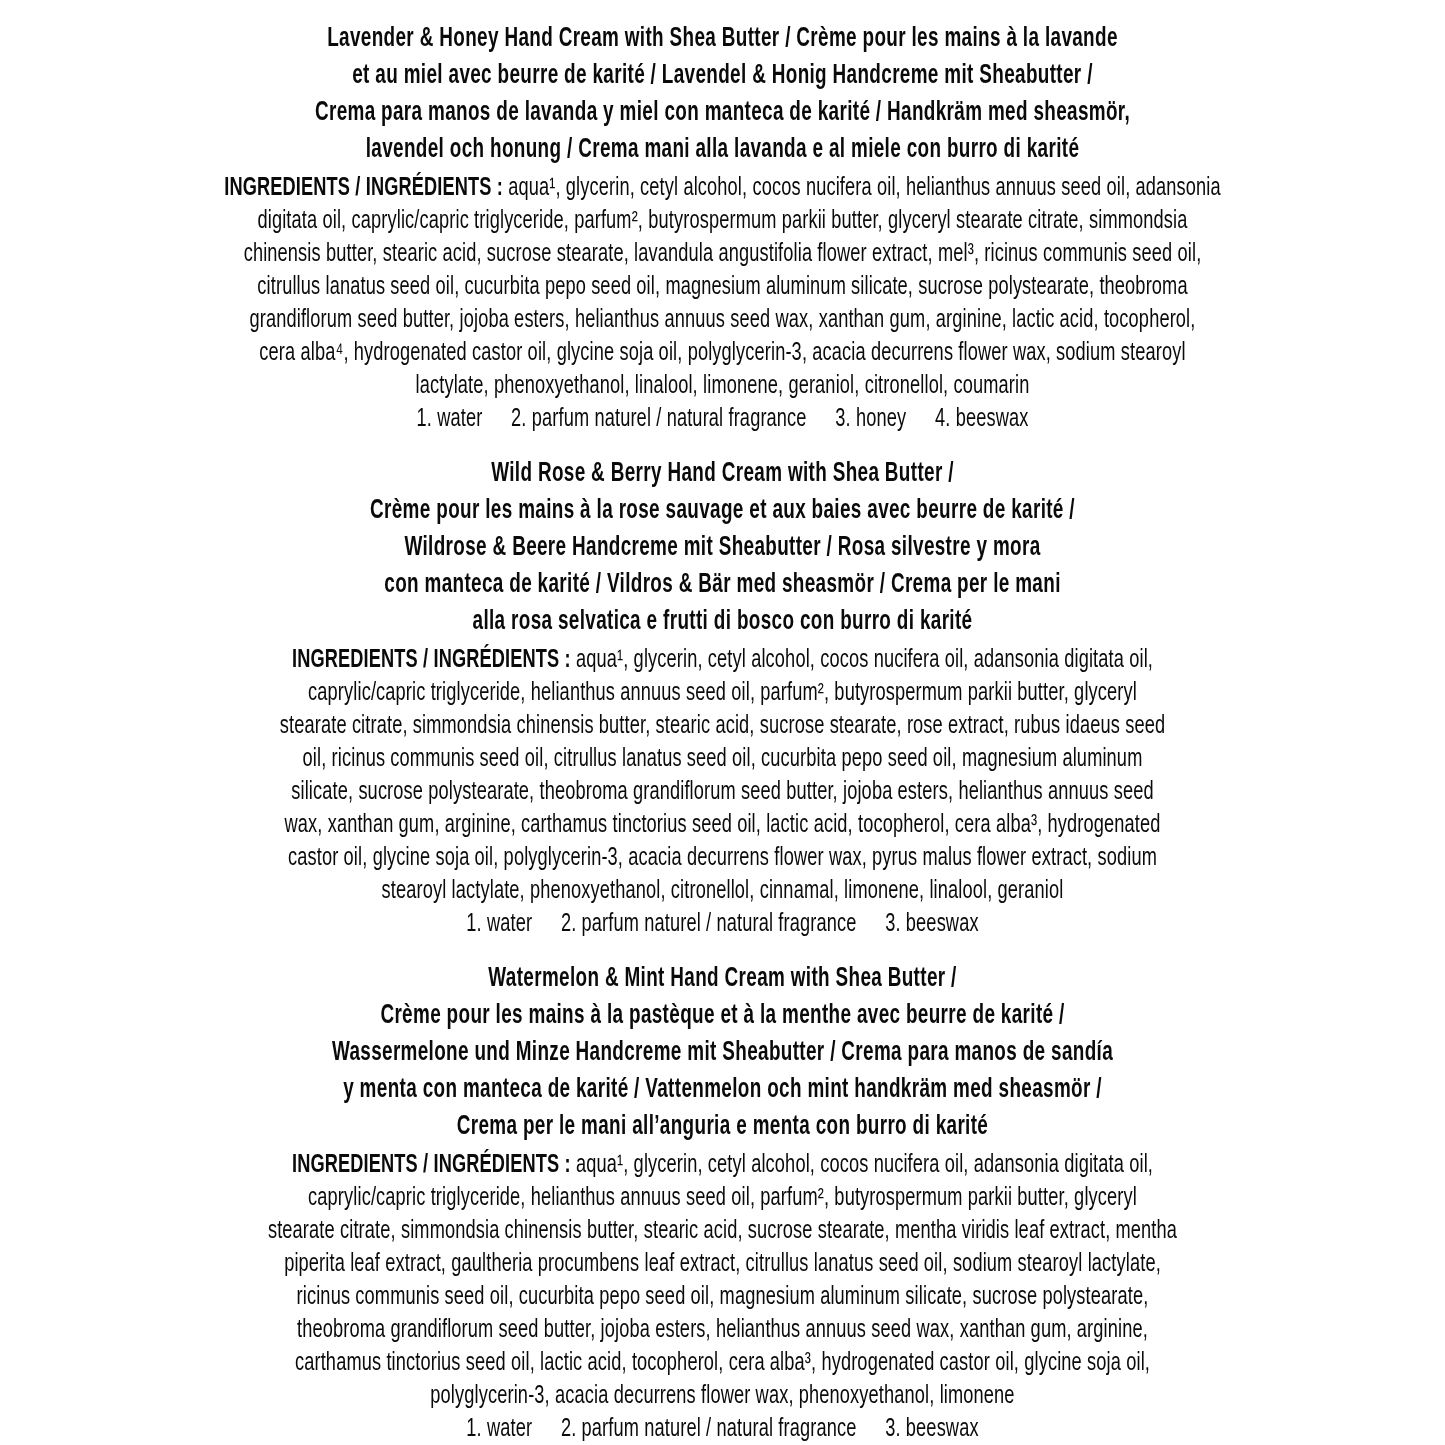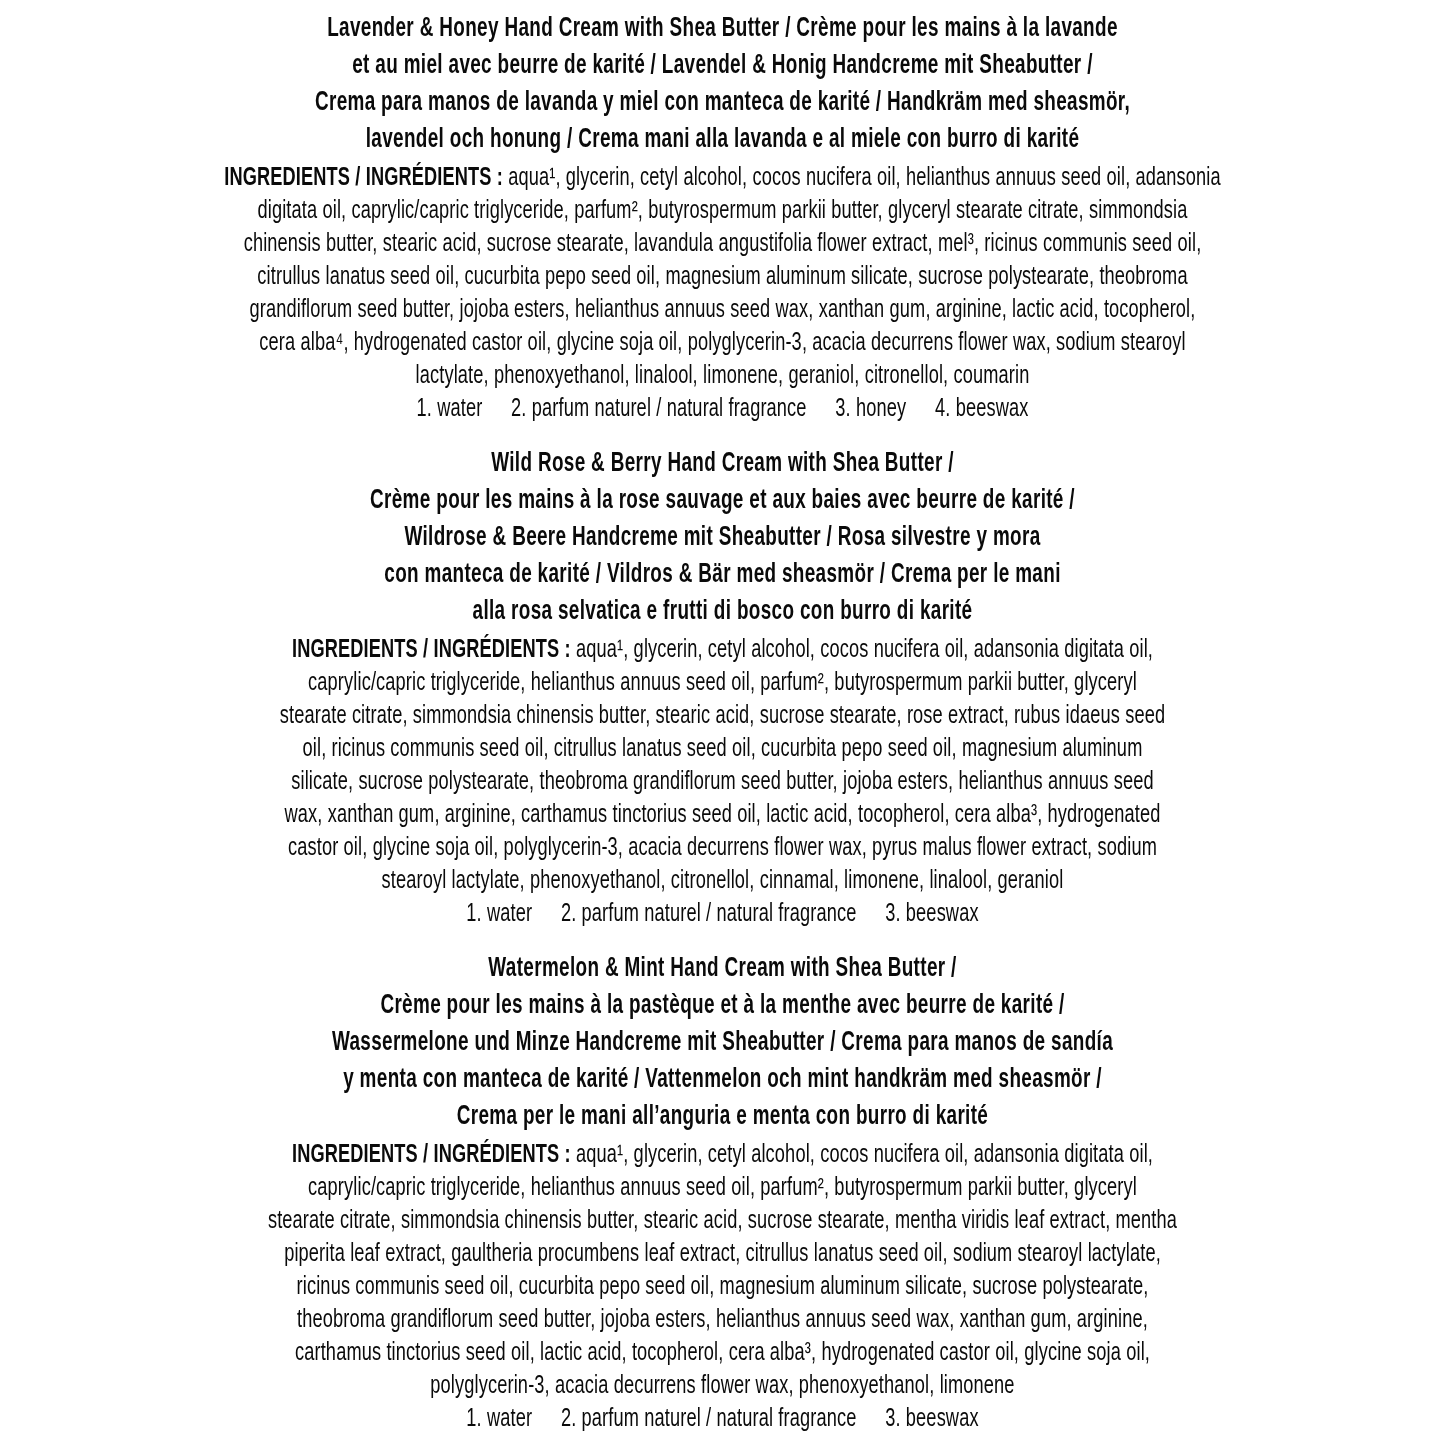--- a/index.html
+++ b/index.html
@@ -9,21 +9,21 @@
   }
   body {
     width: 1445px;
     height: 1445px;
     overflow: hidden;
     font-family: "Liberation Sans", "DejaVu Sans", sans-serif;
     color: #0a0a0a;
   }
   .sheet {
     width: 1445px;
-    padding-top: 9px;
+    padding-top: 19px;
     box-sizing: border-box;
   }
   
   .condense {
     transform: scaleX(0.70);
     transform-origin: 50% 0;
   }
   .section {
     margin: 0 0 20px 0;
   }

